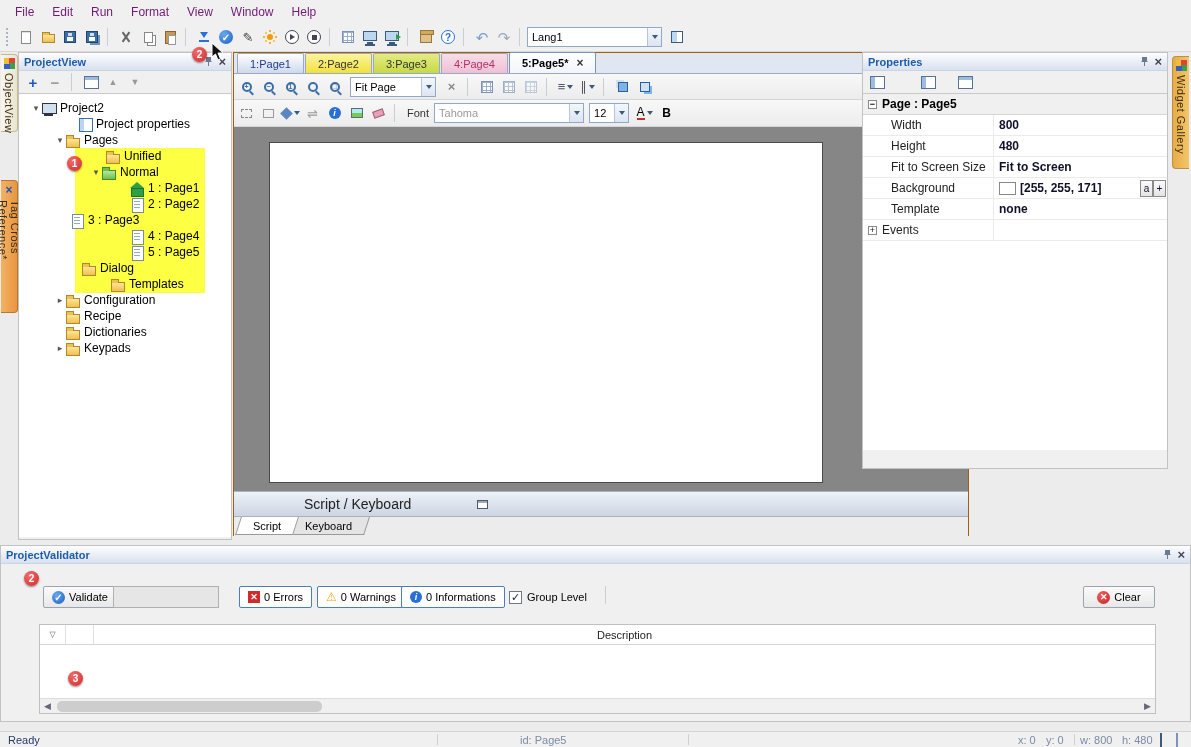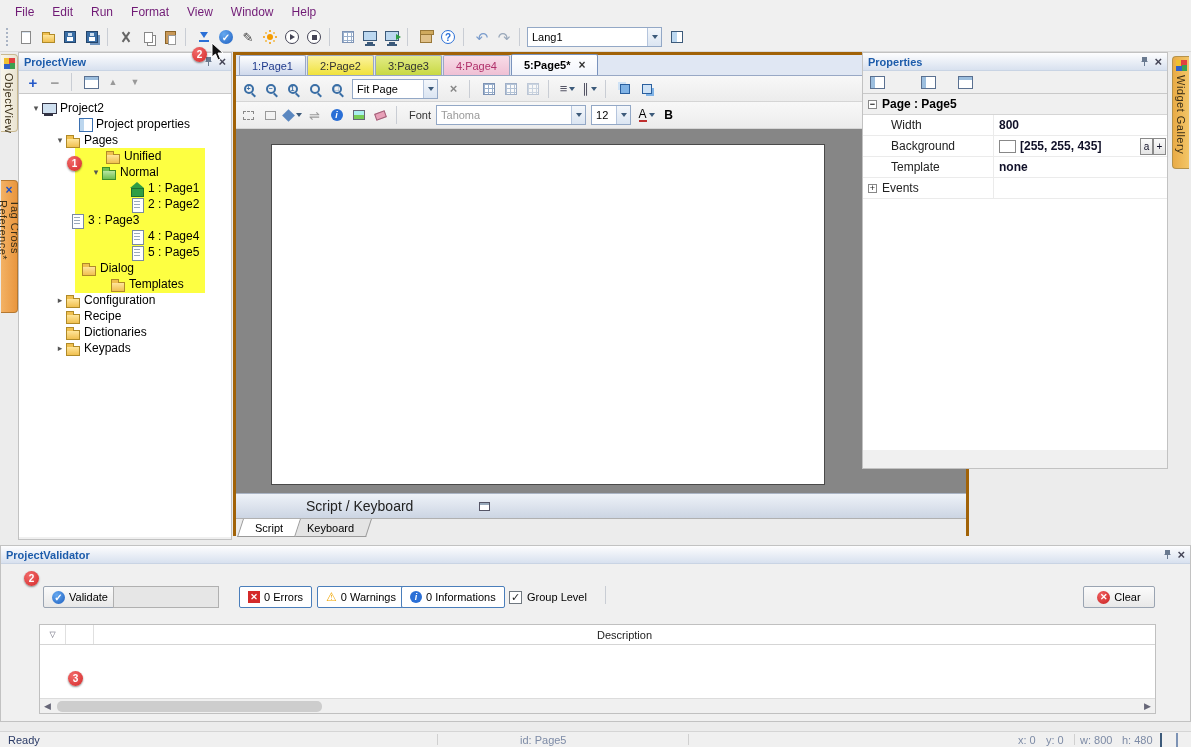--- a/index.html
+++ b/index.html
@@ -83,21 +83,21 @@
 .i-gfolder::after{content:"";position:absolute;left:0;top:1px;width:6px;height:3px;background:#6fbf50;border:1px solid #3f8f28;border-bottom:none}
 .i-page::before{content:"";position:absolute;left:2px;top:0;width:10px;height:13px;background:#fff;border:1px solid #7a8aa0}
 .i-page::after{content:"";position:absolute;left:4px;top:3px;width:6px;height:7px;background:repeating-linear-gradient(#9aaabb 0 1px,transparent 1px 3px)}
 .i-home::before{content:"";position:absolute;left:1px;top:6px;width:11px;height:7px;background:#2f9e44;border:1px solid #1e7030}
 .i-home::after{content:"";position:absolute;left:0,top:0;left:0;top:0;border-left:7px solid transparent;border-right:7px solid transparent;border-bottom:6px solid #2f9e44}
 .i-proj::before{content:"";position:absolute;left:0;top:1px;width:13px;height:9px;background:#cfe0f0;border:1px solid #334;}
 .i-proj::after{content:"";position:absolute;left:4px;top:11px;width:5px;height:2px;background:#334;box-shadow:-2px 1px 0 #334,2px 1px 0 #334}
 .i-props::before{content:"";position:absolute;left:1px;top:0;width:12px;height:12px;border:1px solid #3a6fb0;background:linear-gradient(90deg,#bcd6ee 4px,#fff 4px)}
 
 
-#editor{left:233px;top:52px;width:736px;height:484px;border:3px solid #a16207;background:#f1f1f1}
+#editor{left:233px;top:52px;width:736px;height:484px;border:1px solid #a16207;background:#f1f1f1}
 #tabbar{height:21px;background:#e0e7f3;display:flex;align-items:flex-end;padding-left:3px;border-bottom:1px solid #98a8c5}
 .etab{height:20px;display:flex;align-items:center;padding:0 12px;border:1px solid #9aa8c5;border-bottom:none;margin-right:1px;font-size:11px;border-radius:2px 2px 0 0;white-space:nowrap}
 .t1{background:linear-gradient(#fefefe,#cfd9ec);color:#1f3a8c}
 .t2{background:linear-gradient(#fbf3a0,#f0e23c);color:#333}
 .t3{background:linear-gradient(#e2eb86,#c8d944);color:#333}
 .t4{background:linear-gradient(#f8dce8,#efc0d4);color:#b0306a}
 .t5{background:linear-gradient(#ffffff,#f2f5fb);color:#000;font-weight:bold;border-color:#7a93bd;height:21px}
 .tclose{margin-left:8px;font-weight:bold;color:#333;font-size:12px}
 .tablist{margin-left:auto;margin-right:4px;margin-bottom:3px}
 .etbar{height:26px;display:flex;align-items:center;background:linear-gradient(#f8f8f8,#ececec);border-bottom:1px solid #d5d5d5;padding:0 2px;gap:1px}
@@ -534,24 +534,32 @@
   <div id="pgrid">
     <div class="prow group">
       <span class="pexp">−</span>
       <span>Page : Page5</span>
     </div>
     <div class="prow">
       <span class="pname">Width</span>
       <span class="pval">800</span>
     </div>
     <div class="prow">
+      <span class="pname">Height</span>
+      <span class="pval">480</span>
+    </div>
+    <div class="prow">
+      <span class="pname">Fit to Screen Size</span>
+      <span class="pval">Fit to Screen</span>
+    </div>
+    <div class="prow">
       <span class="pname">Background</span>
       <span class="pval">
         <span class="swatch"></span>
-        <span>[255, 255, 435]</span>
+        <span>[255, 255, 171]</span>
         <span class="minis">
           <span class="mini">a</span>
           <span class="mini">+</span>
         </span>
       </span>
     </div>
     <div class="prow">
       <span class="pname">Template</span>
       <span class="pval">none</span>
     </div>

